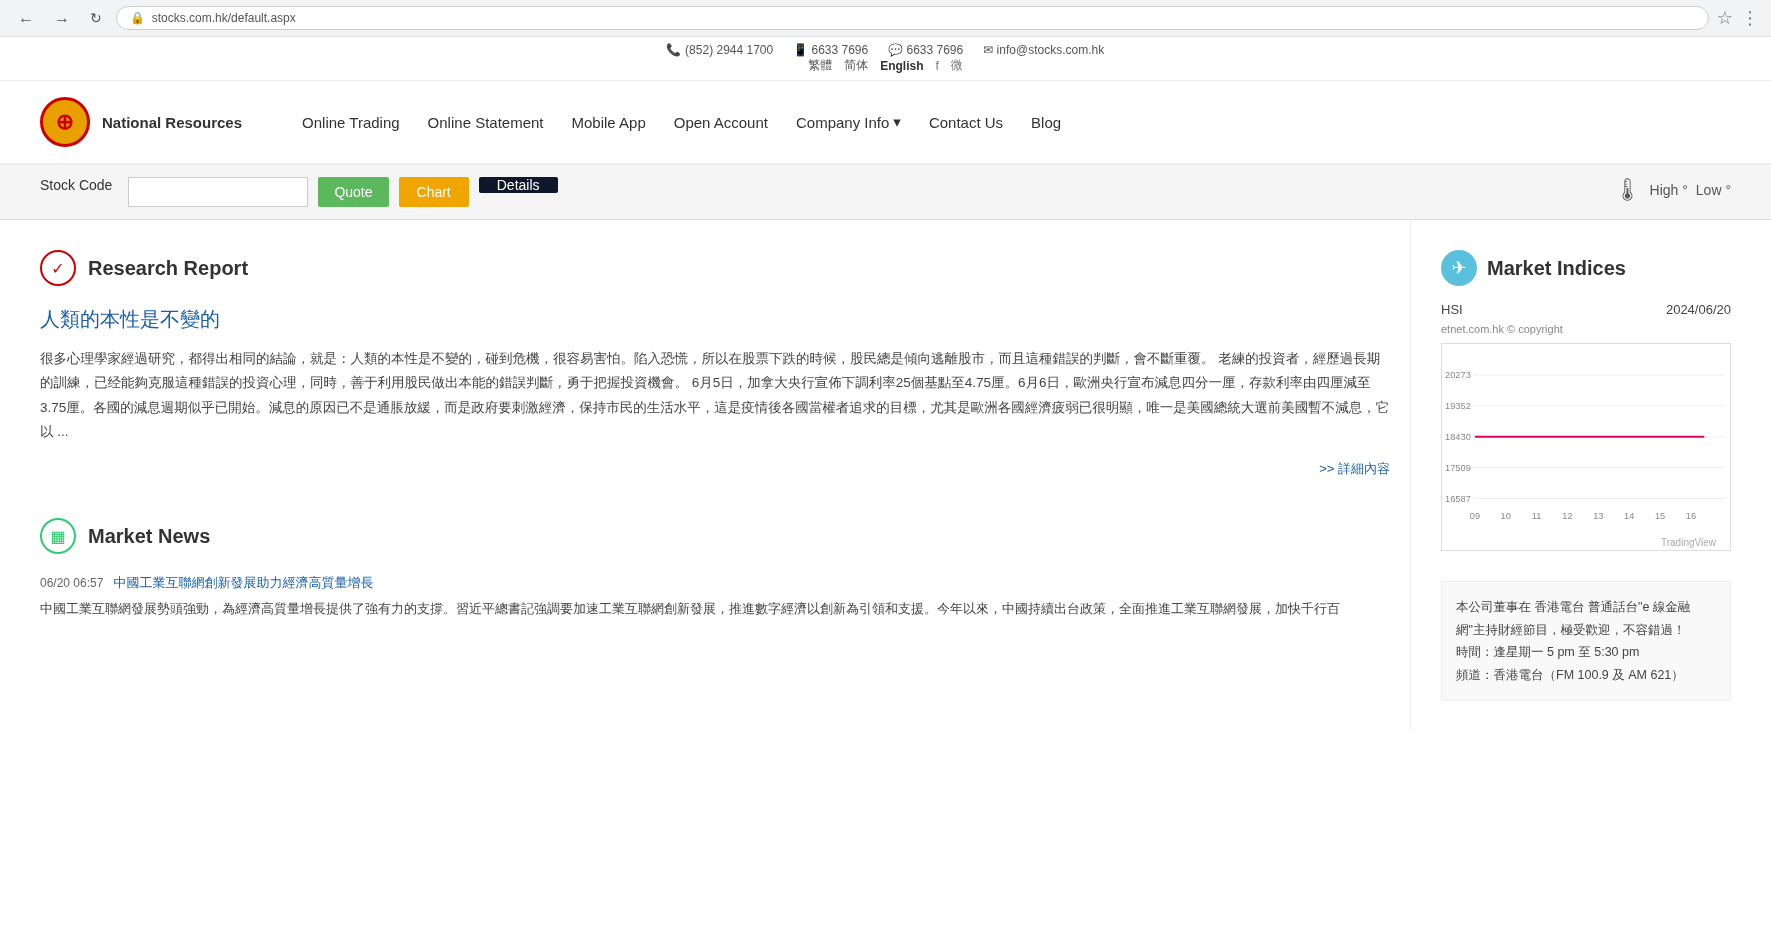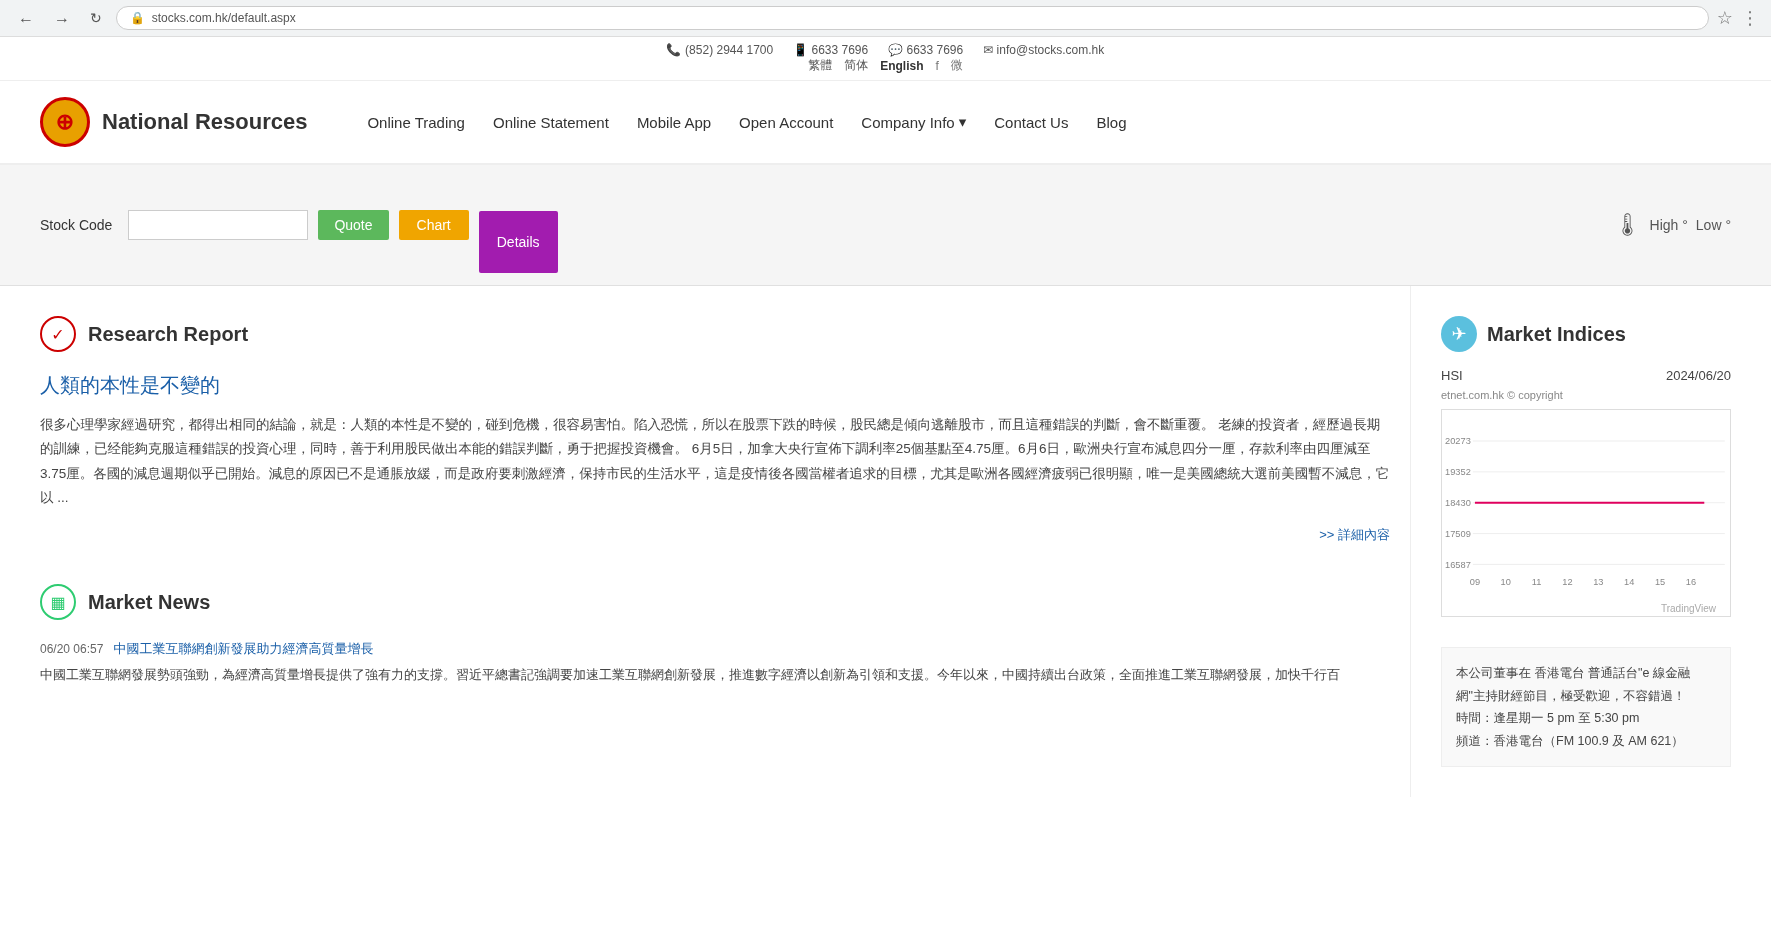--- a/index.html
+++ b/index.html
@@ -78,38 +78,38 @@
       background: #e8a000;
       border-radius: 50%;
       display: flex;
       align-items: center;
       justify-content: center;
       color: #c00;
       font-size: 22px;
       font-weight: bold;
       border: 3px solid #c00;
     }
-    .logo-text { font-size: 22px; font-weight: bold; color: #333; }
+    .logo-text { font-size: 15px; font-weight: bold; color: #333; }
     .main-nav { display: flex; gap: 28px; align-items: center; flex: 1; }
     .nav-item {
       color: #333;
       text-decoration: none;
       font-size: 15px;
       cursor: pointer;
       white-space: nowrap;
     }
     .nav-item-dropdown { display: flex; align-items: center; gap: 4px; }
 
     
     .stock-search-bar {
       background: #f5f5f5;
       border-bottom: 1px solid #e0e0e0;
       padding: 12px 40px;
       display: flex;
-      align-items: center;
+      align-items: flex-start;
       gap: 10px;
     }
     .stock-code-label { font-size: 14px; color: #333; margin-right: 6px; }
     .stock-code-input {
       border: 1px solid #ccc;
       padding: 6px 10px;
       width: 180px;
       font-size: 14px;
     }
     .btn-quote {
@@ -124,28 +124,27 @@
     .btn-chart {
       background: #f0a500;
       color: #fff;
       border: none;
       padding: 7px 18px;
       font-size: 14px;
       cursor: pointer;
       border-radius: 2px;
     }
     .btn-details {
-      background: #a21caf;
+      background: #0f172a;
       color: #fff;
       border: none;
-      padding: 23px 18px;
+      padding: 0 18px;
       font-size: 14px;
       cursor: pointer;
       border-radius: 2px;
-      margin-top: 34px;
     }
     .temp-indicator { margin-left: auto; display: flex; align-items: center; gap: 8px; font-size: 14px; color: #555; }
     .thermometer-icon { font-size: 22px; }
 
     
     .main-content {
       display: flex;
       gap: 0;
       padding: 0 40px;
     }

